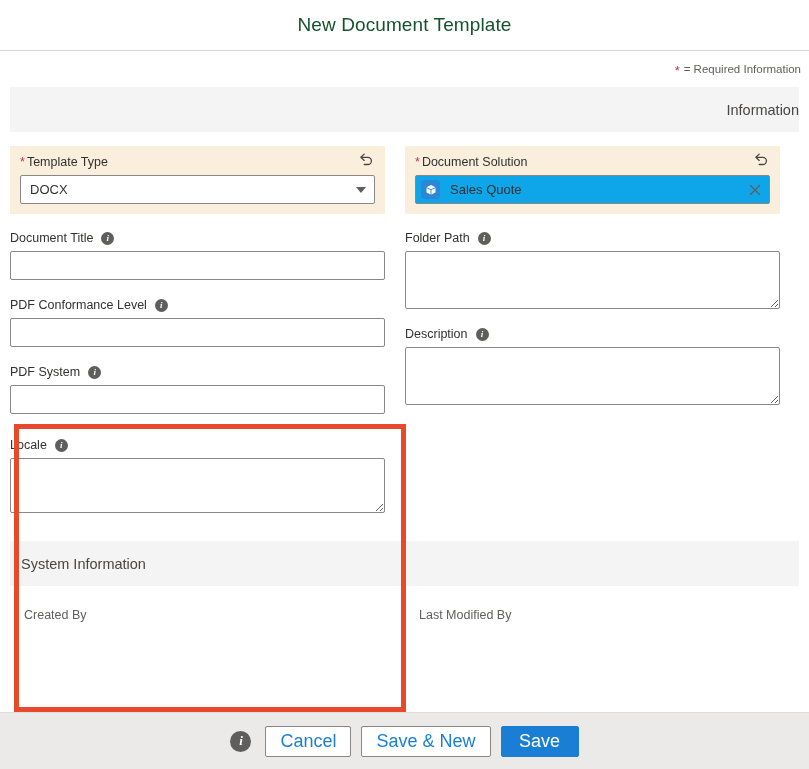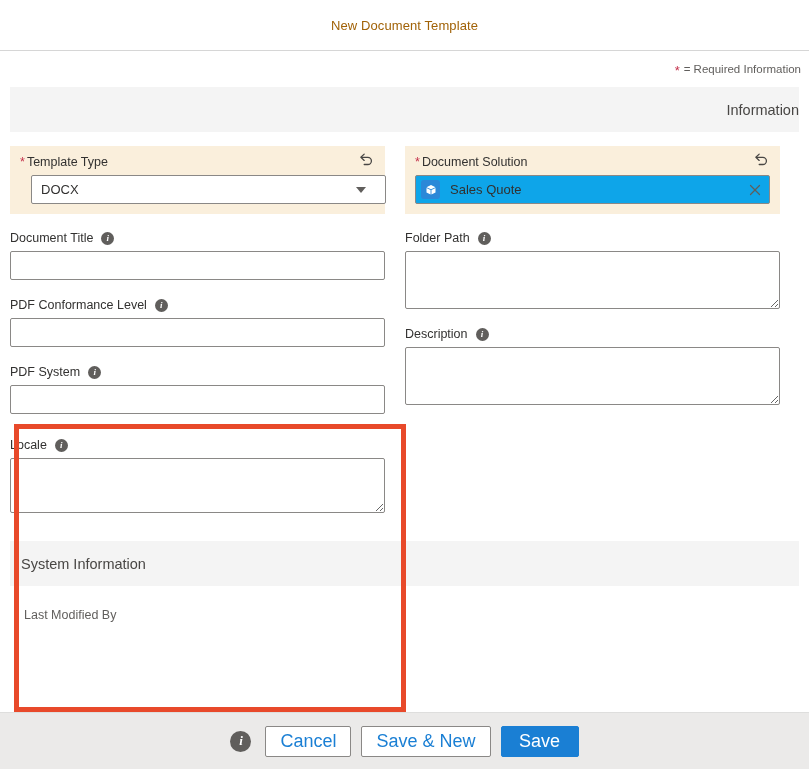--- a/index.html
+++ b/index.html
@@ -17,22 +17,22 @@
   
   .titlebar {
     height: 51px;
     display: flex;
     align-items: center;
     justify-content: center;
     border-bottom: 1px solid #d6d6d6;
     background: #ffffff;
   }
   .titlebar-text {
-    font-size: 13px;
-    color: #a16207;
+    font-size: 19px;
+    color: #14532d;
     letter-spacing: .1px;
   }
 
   
   .required-legend {
     height: 36px;
     display: flex;
     align-items: center;
     justify-content: flex-end;
     padding-right: 8px;
@@ -151,21 +151,21 @@
     padding: 5px 9px;
     outline: none;
     resize: both;
     display: block;
   }
   .ta.h55 { height: 55px; }
   .ta.h58 { height: 58px; }
 
   
   .select-wrap { position: relative; }
-  .select-wrap .txt { padding-right: 44px; display: flex; align-items: center; margin-left: 11px; }
+  .select-wrap .txt { padding-right: 44px; display: flex; align-items: center; }
   .caret {
     position: absolute;
     right: 9px;
     top: 50%;
     transform: translateY(-50%);
     width: 0; height: 0;
     border-left: 5px solid transparent;
     border-right: 5px solid transparent;
     border-top: 6px solid #605e5c;
     pointer-events: none;
@@ -417,20 +417,23 @@
     </div>
   </div>
 </div>
 
 <div class="sysinfo-band" style="margin-top:18px;">
   <span class="section-band-text">System Information</span>
 </div>
 
 <div class="sysinfo-rows">
   <div class="sysinfo-col">
+    <div class="sysinfo-label">Created By</div>
+  </div>
+  <div class="sysinfo-col">
     <div class="sysinfo-label">Last Modified By</div>
   </div>
 </div>
 
 <div class="footer">
   <div class="footer-info">i</div>
   <div class="btn">Cancel</div>
   <div class="btn">Save &amp; New</div>
   <div class="btn primary">Save</div>
 </div>

